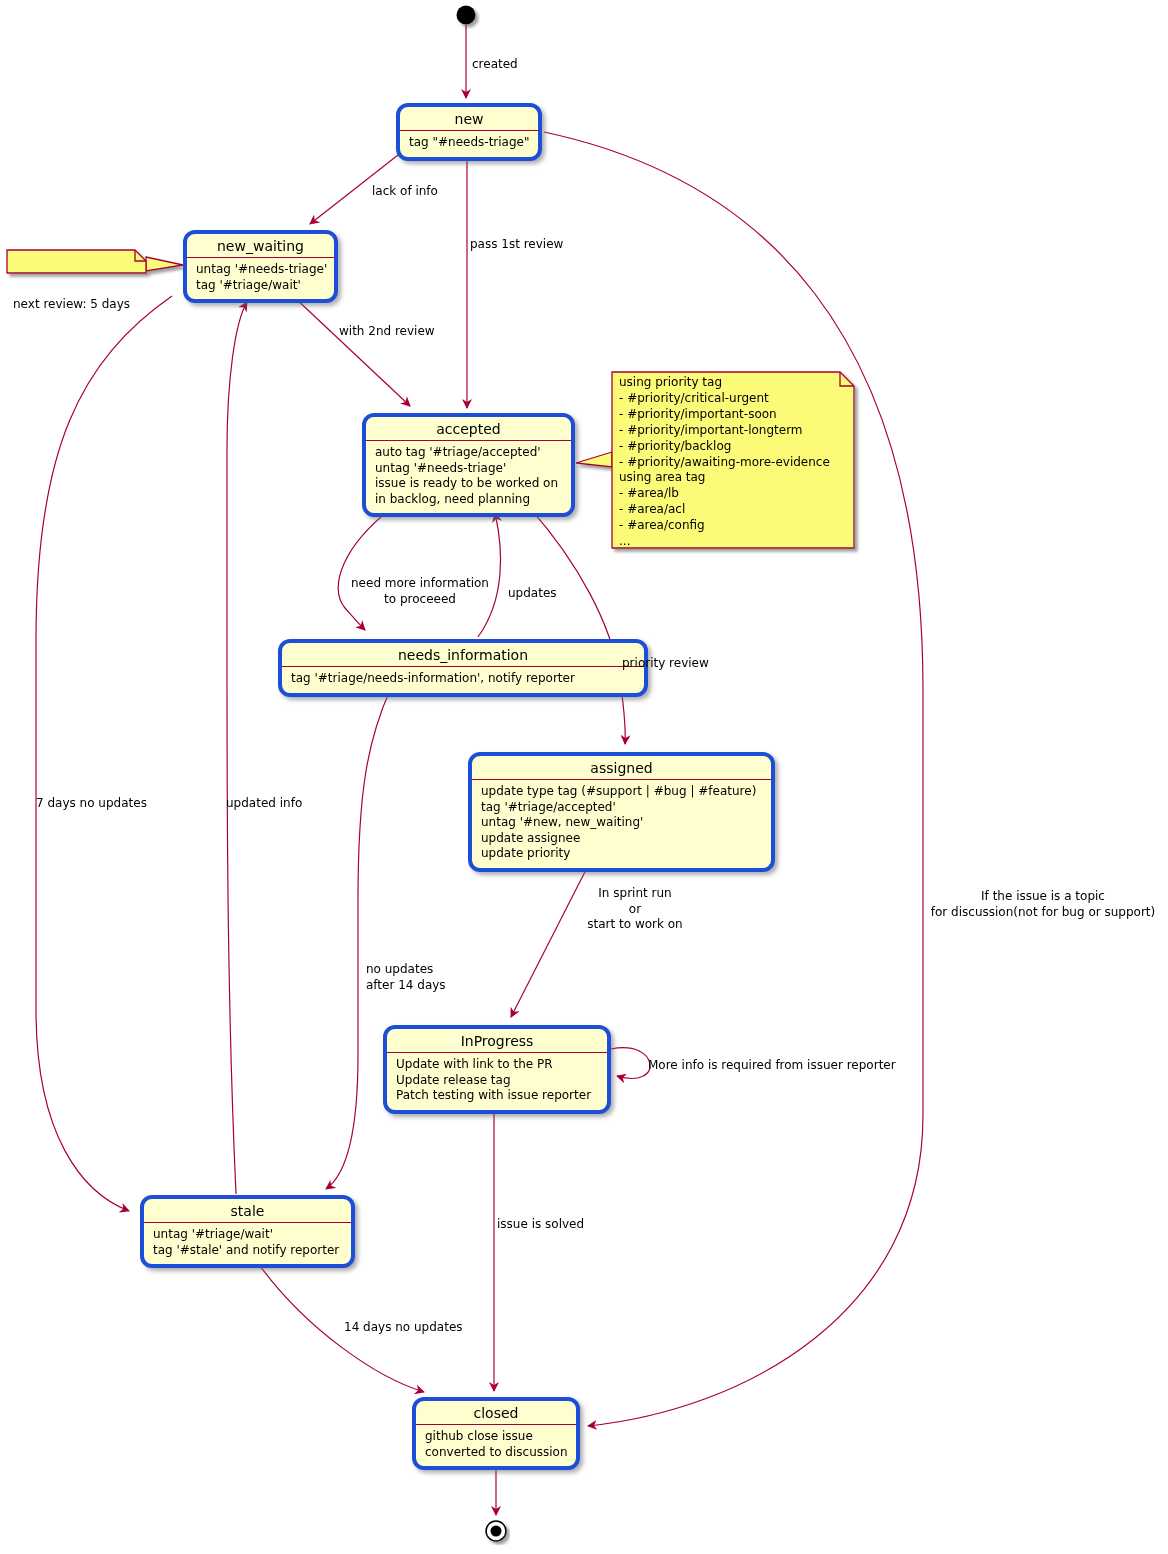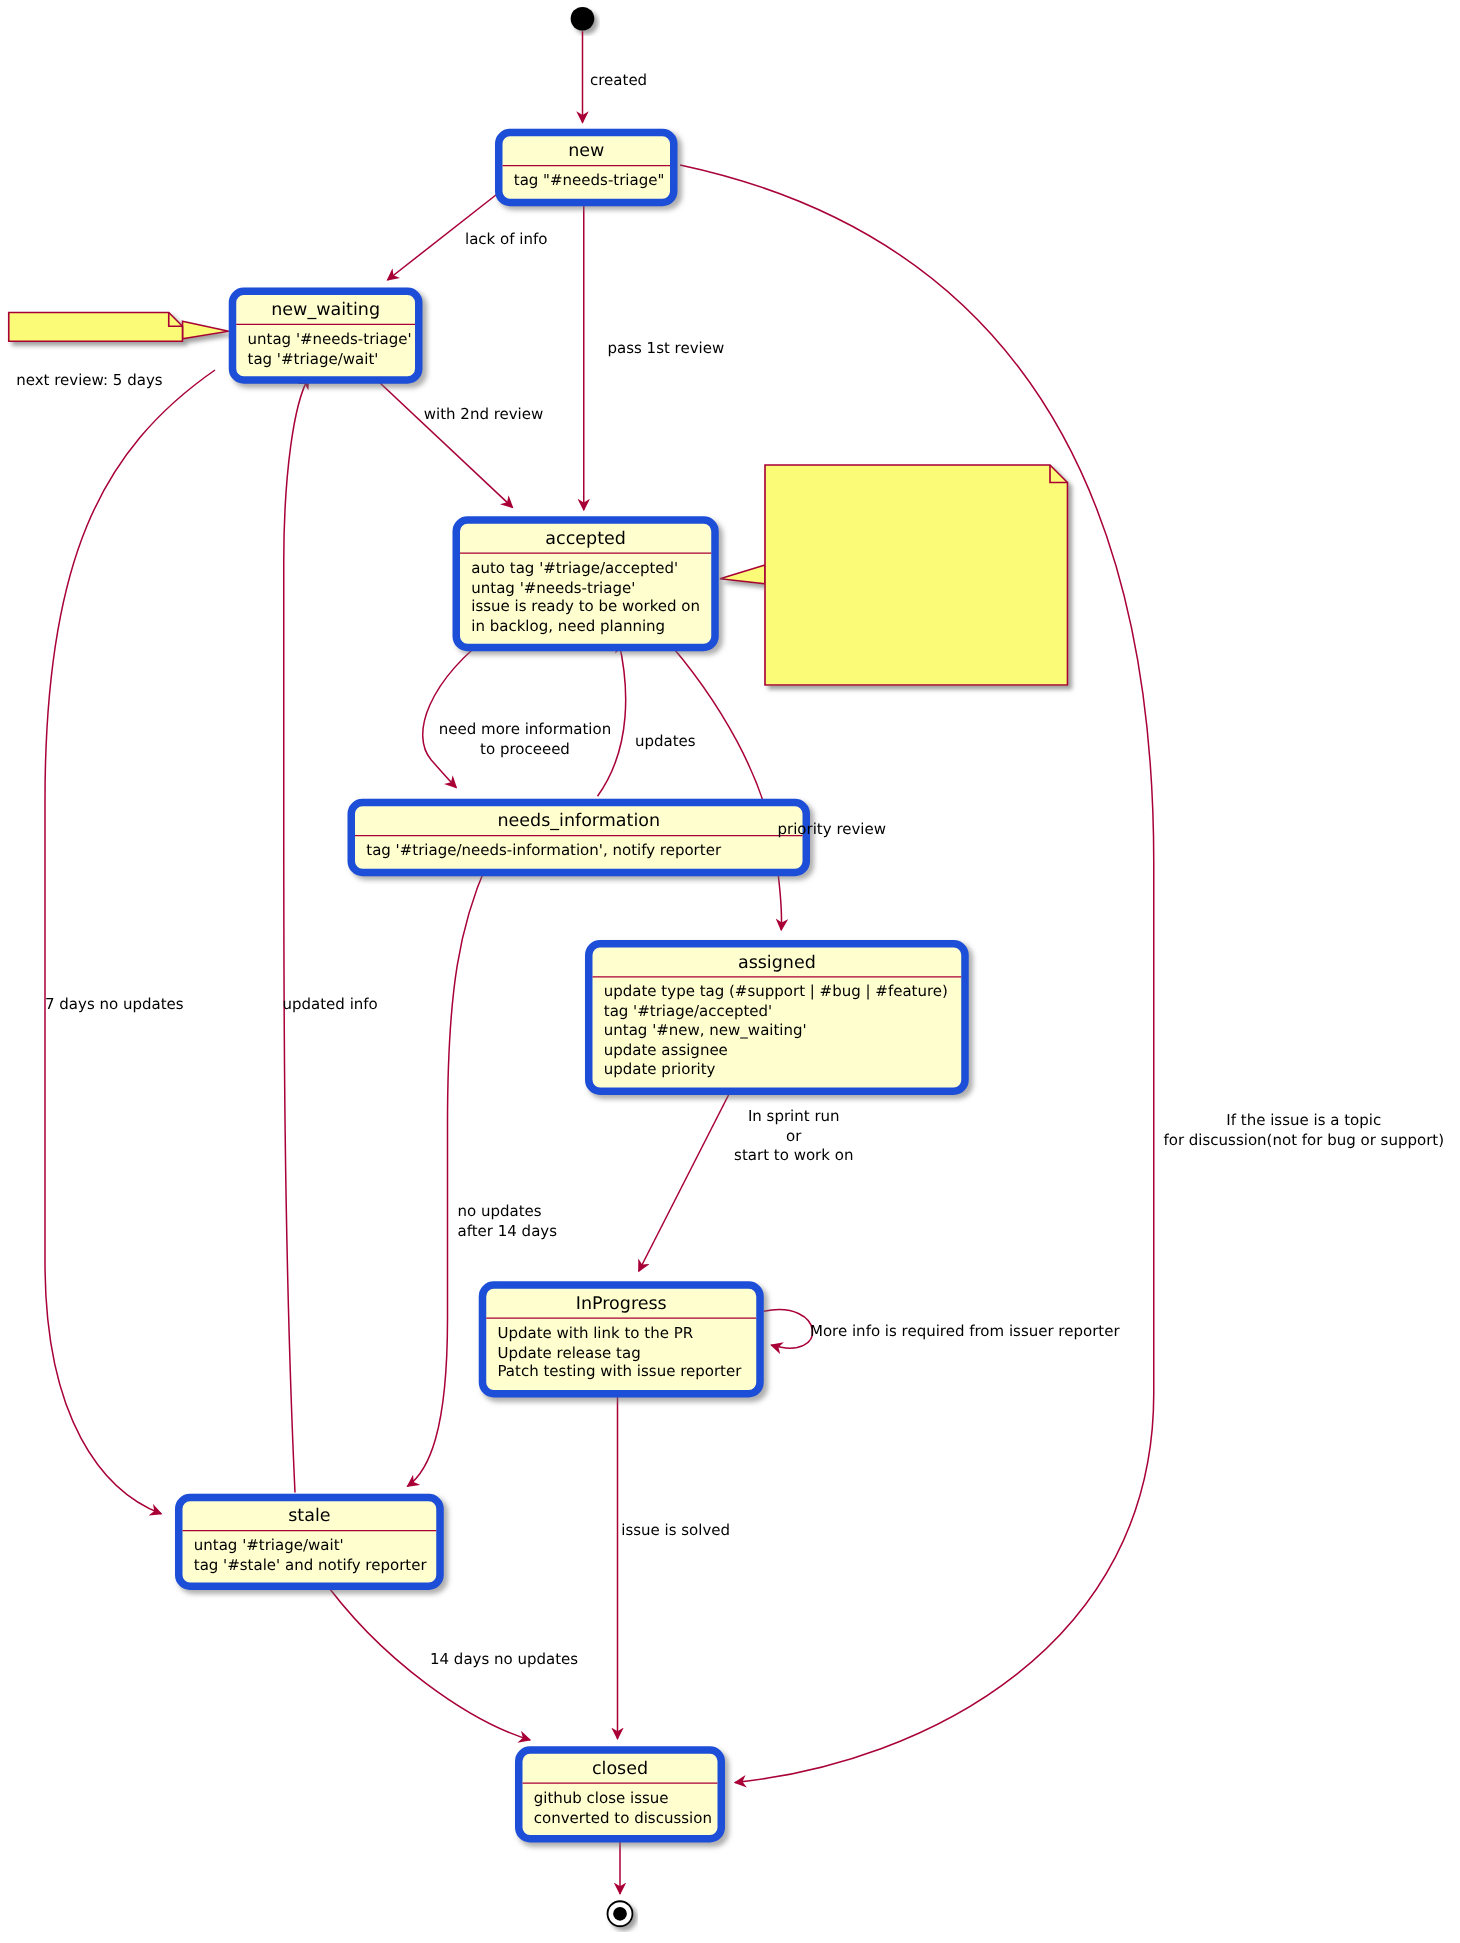--- a/index.html
+++ b/index.html
@@ -10,21 +10,21 @@
     color:#000;
     overflow:hidden;
     background:#ffffff;
   }
   .edges{position:absolute;left:0;top:0;width:1168px;height:1554px;}
   .edge{fill:none;stroke:#A80036;stroke-width:1.2;}
   .note-shape{fill:#FBFB77;stroke:#A80036;stroke-width:1.3;}
   .state{
     position:absolute;
     background:#FEFECE;
-    border:6px solid #1d4ed8;
+    border:4px solid #1d4ed8;
     border-radius:12px;
     box-shadow:3px 3px 4px rgba(110,110,110,.55);
     box-sizing:border-box;
   }
   .state-title{
     font-size:14px;
     line-height:22px;
     text-align:center;
     padding:1px 10px 0;
     border-bottom:1.5px solid #A80036;
@@ -146,24 +146,35 @@
 tag '#stale' and notify reporter</div>
   </div>
 
   <div class="state" style="left:412px;top:1397px;width:168px;">
     <div class="state-title">closed</div>
     <div class="state-body">github close issue
 converted to discussion</div>
   </div>
 
   <div class="note-text" style="left:13px;top:253px;margin-top:44px;">next review: 5 days</div>
+  <div class="note-text" style="left:619px;top:375px;">using priority tag
+- #priority/critical-urgent
+- #priority/important-soon
+- #priority/important-longterm
+- #priority/backlog
+- #priority/awaiting-more-evidence
+using area tag
+- #area/lb
+- #area/acl
+- #area/config
+...</div>
 
   <div class="elabel" style="left:472px;top:57px;">created</div>
   <div class="elabel" style="left:372px;top:184px;">lack of info</div>
-  <div class="elabel" style="left:470px;top:271px;margin-left:16px;">pass 1st review</div>
+  <div class="elabel" style="left:470px;top:237px;">pass 1st review</div>
   <div class="elabel" style="left:339px;top:324px;">with 2nd review</div>
   <div class="elabel center" style="left:345px;top:576px;width:150px;">need more information
 to proceeed</div>
   <div class="elabel" style="left:508px;top:586px;">updates</div>
   <div class="elabel" style="left:622px;top:656px;">priority review</div>
   <div class="elabel center" style="left:573px;top:886px;width:124px;">In sprint run
 or
 start to work on</div>
   <div class="elabel" style="left:648px;top:1058px;">More info is required from issuer reporter</div>
   <div class="elabel" style="left:366px;top:962px;">no updates

